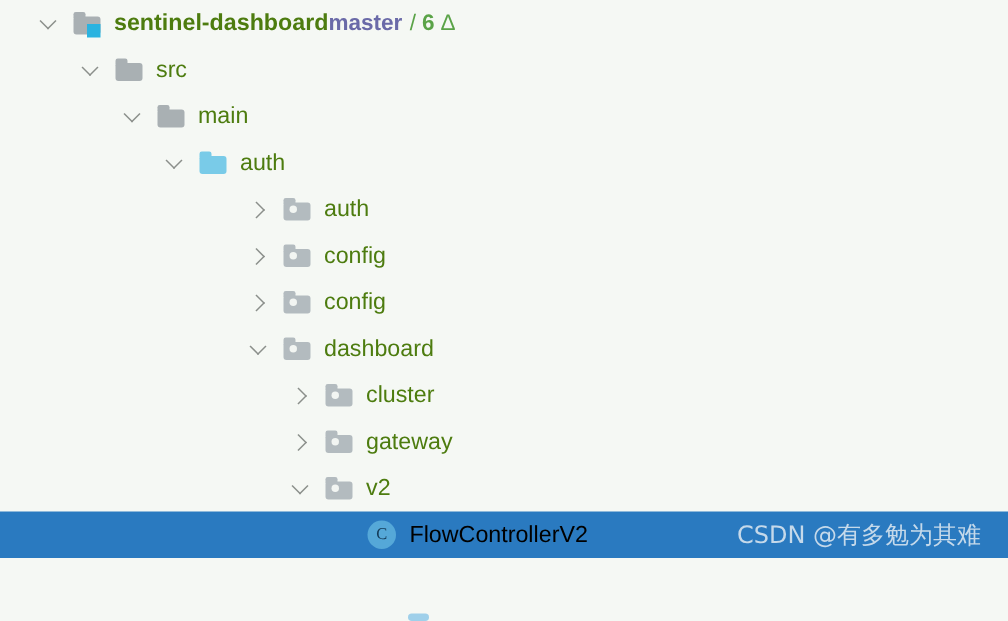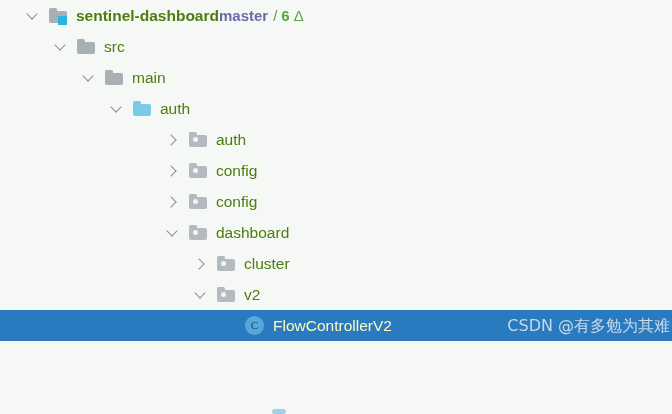--- a/index.html
+++ b/index.html
@@ -135,21 +135,21 @@
   }
   .label {
     font-size: 15.5px;
     color: #4d7c0f;
     line-height: 31px;
   }
   .label.bold {
     font-weight: bold;
   }
   .label.white {
-    color: #fef9c3;
+    color: #000000;
     text-align: center;
   }
   .branch {
     font-size: 15px;
     color: #6a6aa8;
     font-weight: bold;
     line-height: 31px;
   }
   .sep {
     font-size: 15px;
@@ -165,21 +165,21 @@
     line-height: 31px;
   }
   .tri {
     font-size: 15px;
     color: #5aa347;
     margin-left: 4px;
     line-height: 31px;
   }
   .watermark {
     position: absolute;
-    right: 2px;
+    right: 18px;
     top: 0;
     height: 30px;
     line-height: 31px;
     font-size: 16px;
     color: #c5d9ea;
     font-family: "DejaVu Sans", sans-serif;
   }
   .partial-row {
     position: absolute;
     left: 0;
@@ -288,20 +288,30 @@
       <div class="arrow right"></div>
       <div class="icon pkg">
         <div class="folder-tab"></div>
         <div class="folder-body"></div>
         <div class="pkg-dot"></div>
       </div>
       <span class="label">cluster</span>
     </div>
     <div class="row">
       <div style="flex: 0 0 193px;"></div>
+      <div class="arrow right"></div>
+      <div class="icon pkg">
+        <div class="folder-tab"></div>
+        <div class="folder-body"></div>
+        <div class="pkg-dot"></div>
+      </div>
+      <span class="label">gateway</span>
+    </div>
+    <div class="row">
+      <div style="flex: 0 0 193px;"></div>
       <div class="arrow down"></div>
       <div class="icon pkg">
         <div class="folder-tab"></div>
         <div class="folder-body"></div>
         <div class="pkg-dot"></div>
       </div>
       <span class="label">v2</span>
     </div>
     <div class="row selected">
       <div style="flex: 0 0 221px;"></div>

